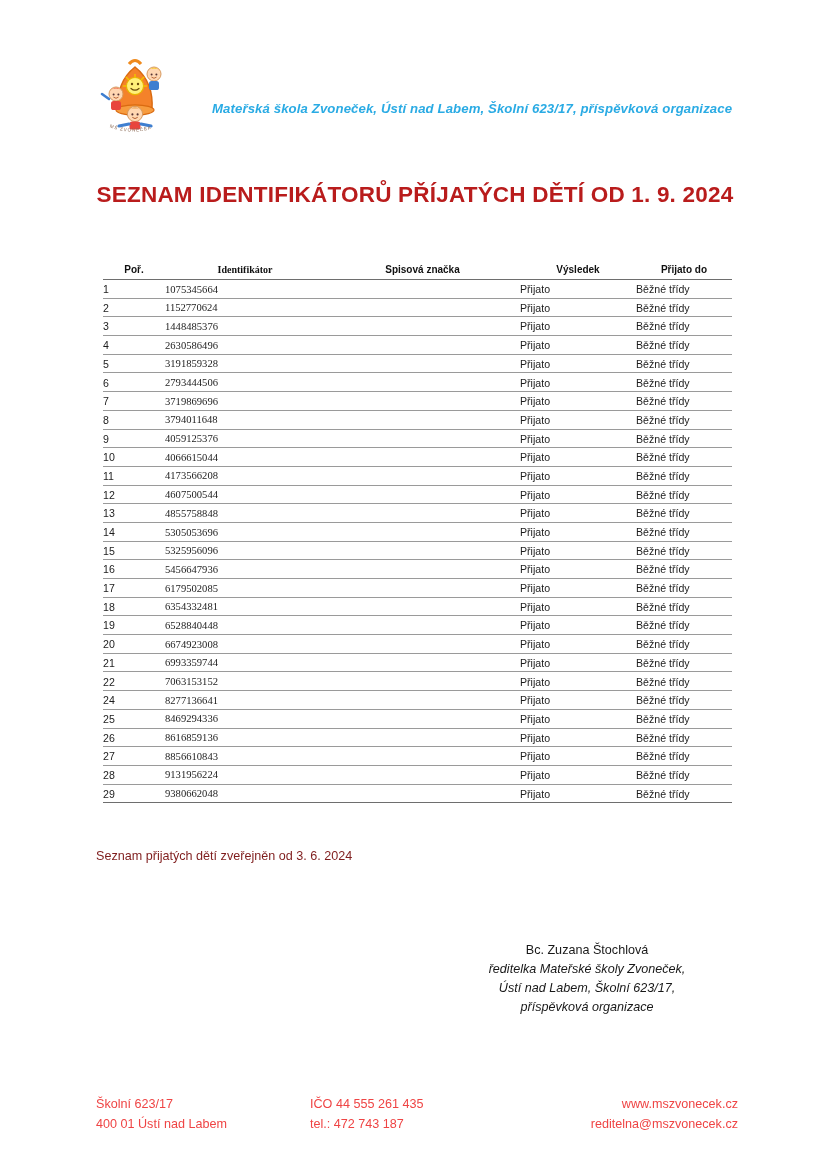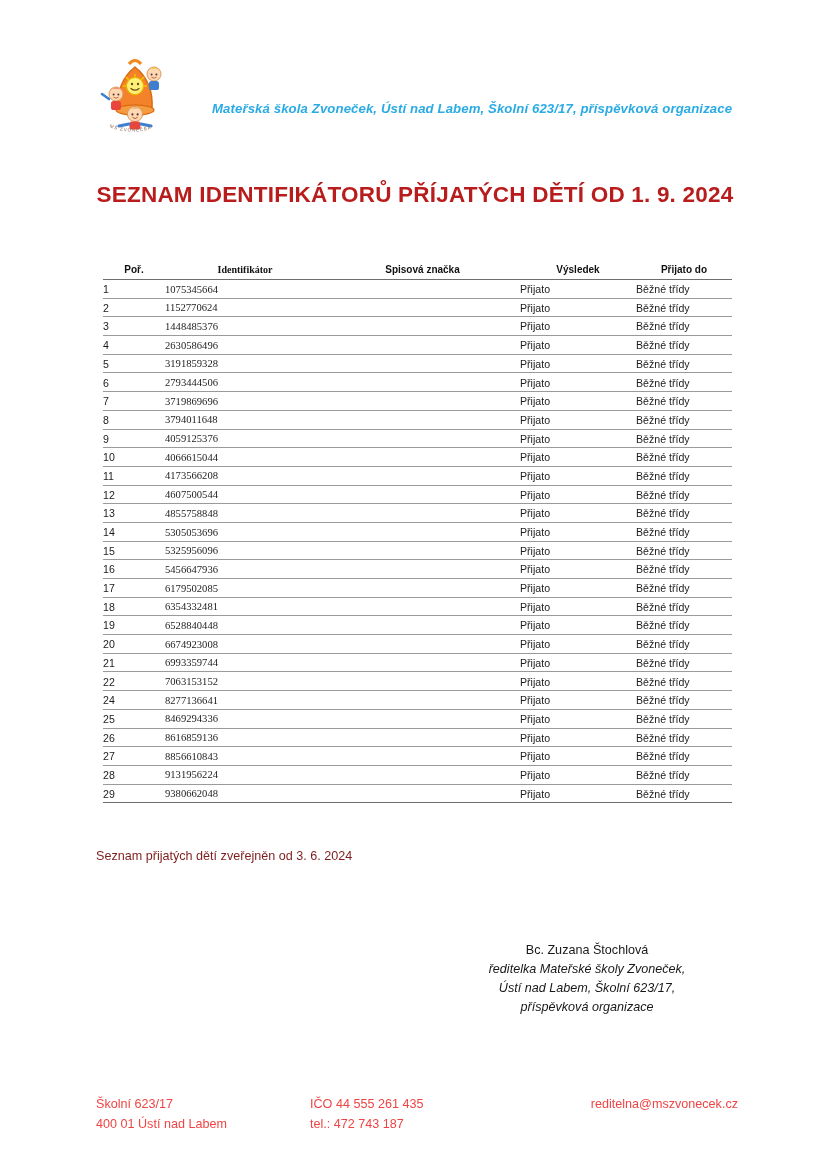--- a/index.html
+++ b/index.html
@@ -450,17 +450,18 @@
   <div class="doc-footer">
     <div class="foot-col left">
       <div class="foot-line">Školní 623/17</div>
       <div class="foot-line">400 01 Ústí nad Labem</div>
     </div>
     <div class="foot-col mid">
       <div class="foot-line">IČO 44 555 261 435</div>
       <div class="foot-line">tel.: 472 743 187</div>
     </div>
     <div class="foot-col right">
+      <div class="foot-line">www.mszvonecek.cz</div>
       <div class="foot-line">reditelna@mszvonecek.cz</div>
     </div>
   </div>
 
 </div>
 
 </body></html>

